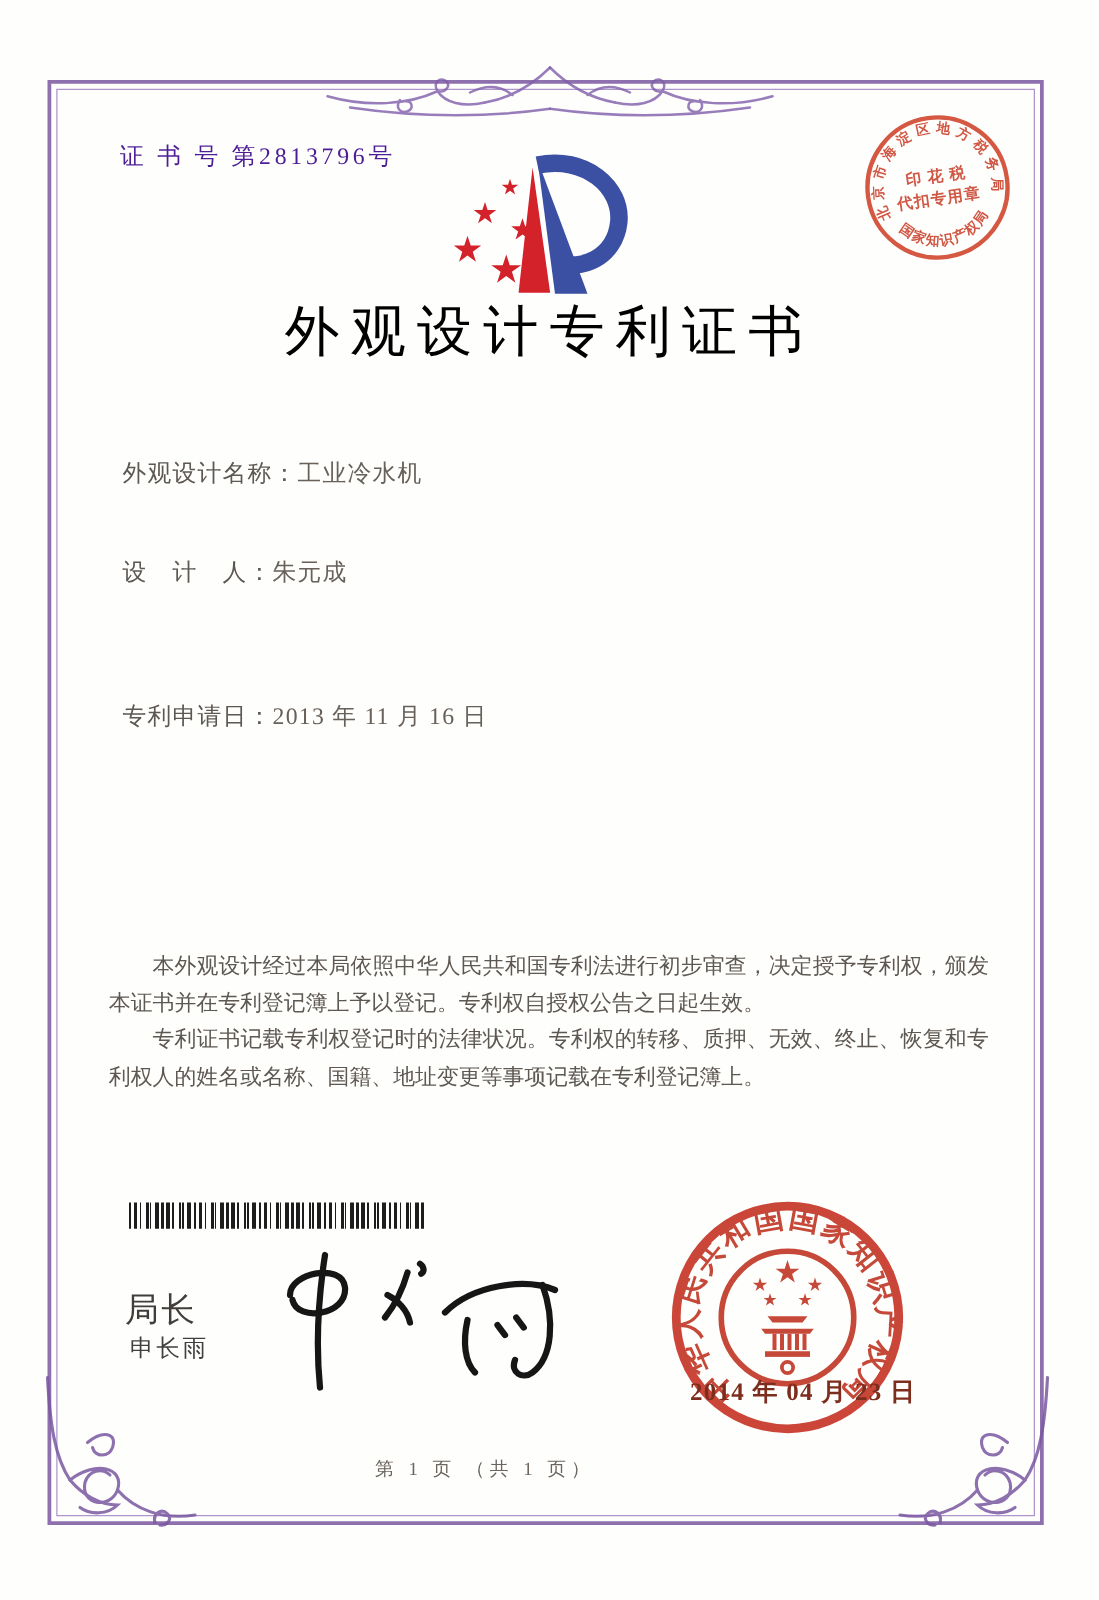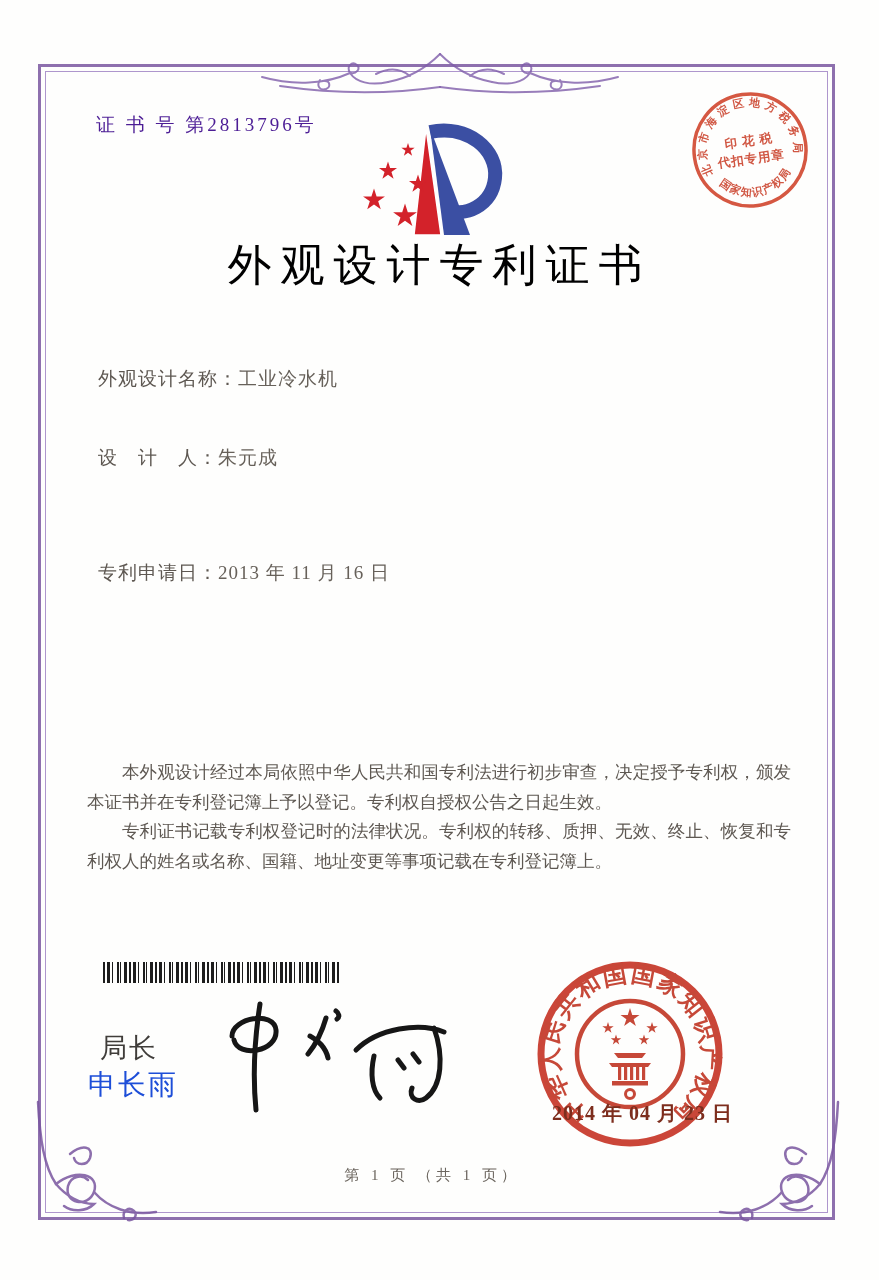--- a/index.html
+++ b/index.html
@@ -60,25 +60,25 @@
     position:absolute; left:103px; top:962px; width:237px; height:21px;
     background:repeating-linear-gradient(90deg,
       #1d1d1d 0 2px, transparent 2px 4px,
       #1d1d1d 4px 7px, transparent 7px 9px,
       #1d1d1d 9px 10px, transparent 10px 14px,
       #1d1d1d 14px 16px, transparent 16px 17px,
       #1d1d1d 17px 18px, transparent 18px 21px,
       #1d1d1d 21px 24px, transparent 24px 26px);
   }
   .signer-role{position:absolute; left:100px; top:1030px; font-size:27px; letter-spacing:2px; color:#403d3a;}
-  .signer-name{position:absolute; left:88px; top:1066px; font-size:28px; letter-spacing:2px; color:#1d4ed8;}
+  .signer-name{position:absolute; left:104px; top:1066px; font-size:19px; letter-spacing:2px; color:#404040;}
   .autograph{position:absolute; left:198px; top:996px;}
   
   .footer{
-    position:absolute; left:300px; top:1166px; width:220px; text-align:right;
+    position:absolute; left:300px; top:1166px; width:220px; text-align:left;
     font-size:15px; letter-spacing:4px; color:#6b655e;
   }
 </style>
 </head>
 <body>
 
 <div class="page">
 
   <div class="frame-outer"></div>
   <div class="frame-inner"></div>

